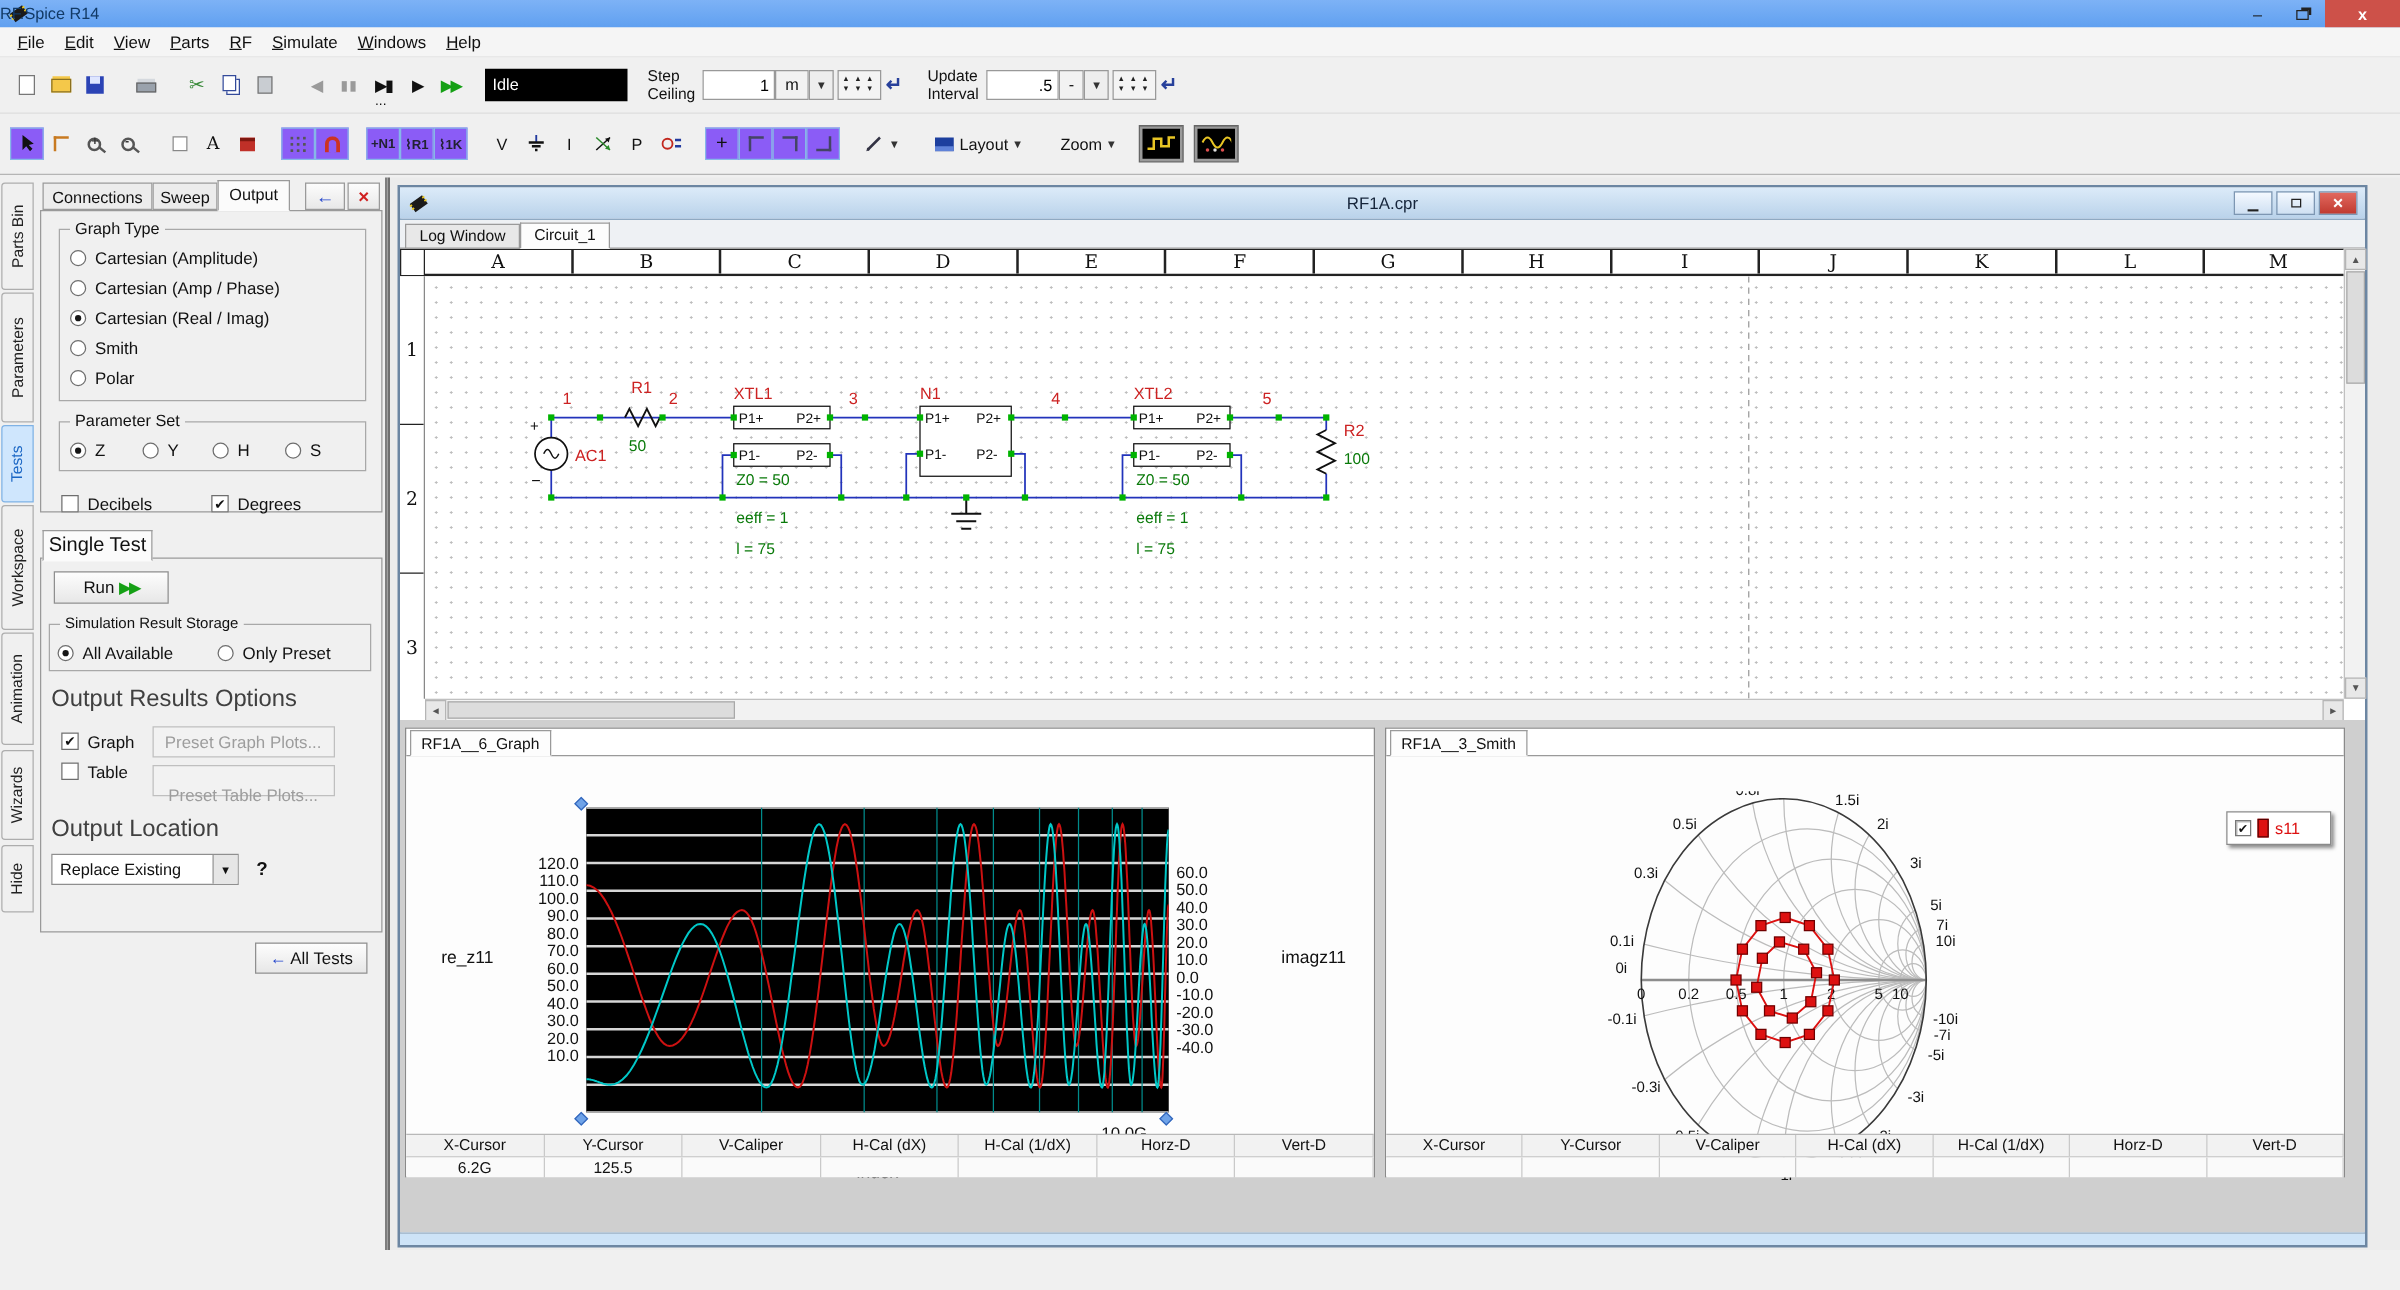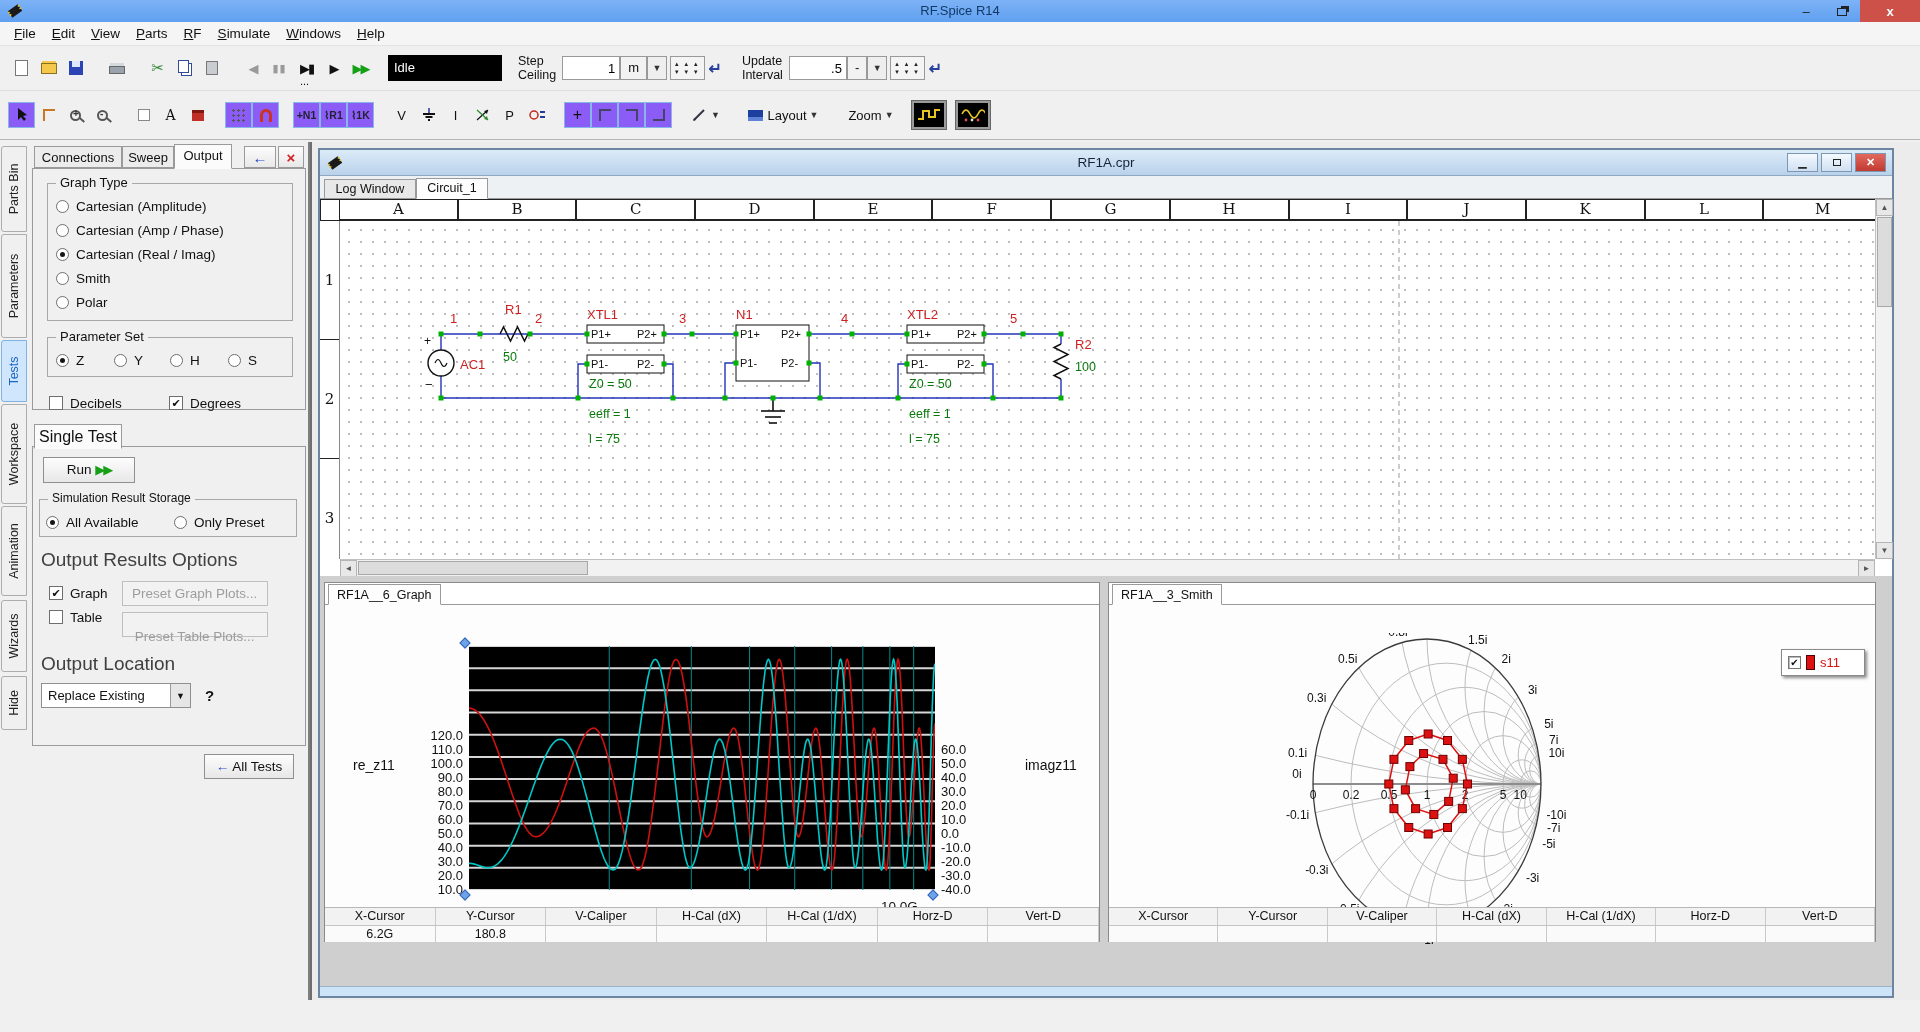--- a/index.html
+++ b/index.html
@@ -3,21 +3,21 @@
 <meta charset="utf-8">
 <style>
   * { margin:0; padding:0; box-sizing:border-box; }
   html,body { background:#cfcfcf; }
   body { font-family:"Liberation Sans", sans-serif; }
   #app { position:relative; width:1920px; height:1032px; background:#f0f0f0; overflow:hidden; font-size:13px; color:#111; }
 
   
   .titlebar { position:absolute; left:0; top:0; width:100%; height:22px;
     background:linear-gradient(#7db2f6,#60a0f0); }
-  .app-title { position:absolute; left:0; right:0; top:3px; text-align:center; font-size:13px; color:#123a66; }
+  .app-title { position:absolute; left:0; right:0; top:3px; font-size:13px; color:#123a66; }
   .tb-icon { position:absolute; left:6px; top:3px; }
   .winbtns { position:absolute; right:0; top:0; height:22px; display:flex; }
   .wb { width:36px; height:22px; display:flex; align-items:center; justify-content:center; font-size:13px; color:#1b1b1b; }
   .wb .rst { width:10px; height:8px; border:1.5px solid #222; box-shadow:3px -3px 0 -1px #222; margin-top:2px; }
   .wb.close { width:60px; background:#cd5149; color:#fff; font-weight:bold; }
 
   
   .menubar { position:absolute; left:0; top:22px; width:100%; height:24px; background:#f5f5f5; border-bottom:1px solid #e3e3e3; display:flex; align-items:center; padding-left:6px; }
   .menu-item { display:inline-block; padding:3px 8px; font-size:13.5px; }
   .menu-item::first-letter { text-decoration:underline; }
@@ -102,21 +102,21 @@
   .hscroll { position:absolute; left:20px; top:360px; width:1535px; height:17px; background:#f2f2f2; border-top:1px solid #c0c0c0; }
   .sb-btn { position:absolute; width:17px; height:17px; background:#e8e8e8; border:1px solid #b5b5b5; font-size:8px; color:#555; display:flex; align-items:center; justify-content:center; }
   .sb-thumb { position:absolute; background:#dcdcdc; border:1px solid #a8a8a8; }
 
   
   .graphs { position:absolute; left:0; top:426px; width:1572px; height:410px; background:#cfcfcf; }
   .gpanel { position:absolute; top:6px; height:360px; background:#fff; border:1px solid #8a8a8a; }
   .g-tab { position:absolute; left:3px; top:1px; height:21px; border:1px solid #9a9a9a; background:#fdfdfd; border-bottom-color:#fdfdfd; font-size:12.5px; padding:3px 8px 0; z-index:2; }
   .g-body { position:absolute; left:0; top:21px; right:0; bottom:0; border-top:1px solid #9a9a9a; background:#fdfdfd; }
   .plot { position:absolute; left:144px; top:41px; width:466px; height:244px; background:#000; }
-  .ticks { position:absolute; display:flex; flex-direction:column; justify-content:flex-end; }
+  .ticks { position:absolute; display:flex; flex-direction:column; justify-content:center; }
   .ticks span { height:14px; font-size:13px; line-height:14px; }
   .ticks.l { align-items:flex-end; }
   .axlab { position:absolute; font-size:14px; }
   .curtable { position:absolute; left:0; bottom:0; width:100%; height:34px; border-top:1px solid #b8b8b8; }
   .currow { display:grid; grid-template-columns:repeat(7,1fr); }
   .currow.h { height:18px; background:#f2f2f2; border-bottom:1px solid #c4c4c4; }
   .currow.v { height:16px; background:#fafafa; }
   .currow span { text-align:center; font-size:12.5px; line-height:17px; border-right:1px solid #c9c9c9; overflow:hidden; }
   .bluemark { position:absolute; width:8px; height:8px; background:#6fa3e8; border:1px solid #3366bb; transform:rotate(45deg); }
   .g2title { position:absolute; left:0; right:0; top:12px; text-align:center; color:#3333cc; font-size:14px; }
@@ -740,21 +740,21 @@
                   <span>X-Cursor</span>
                   <span>Y-Cursor</span>
                   <span>V-Caliper</span>
                   <span>H-Cal (dX)</span>
                   <span>H-Cal (1/dX)</span>
                   <span>Horz-D</span>
                   <span>Vert-D</span>
                 </div>
               <div class="currow v">
                   <span>6.2G</span>
-                  <span>180.8</span>
+                  <span>125.5</span>
                   <span></span>
                   <span></span>
                   <span></span>
                   <span></span>
                   <span></span>
                 </div>
             </div>
           </div>
         </div>
 

